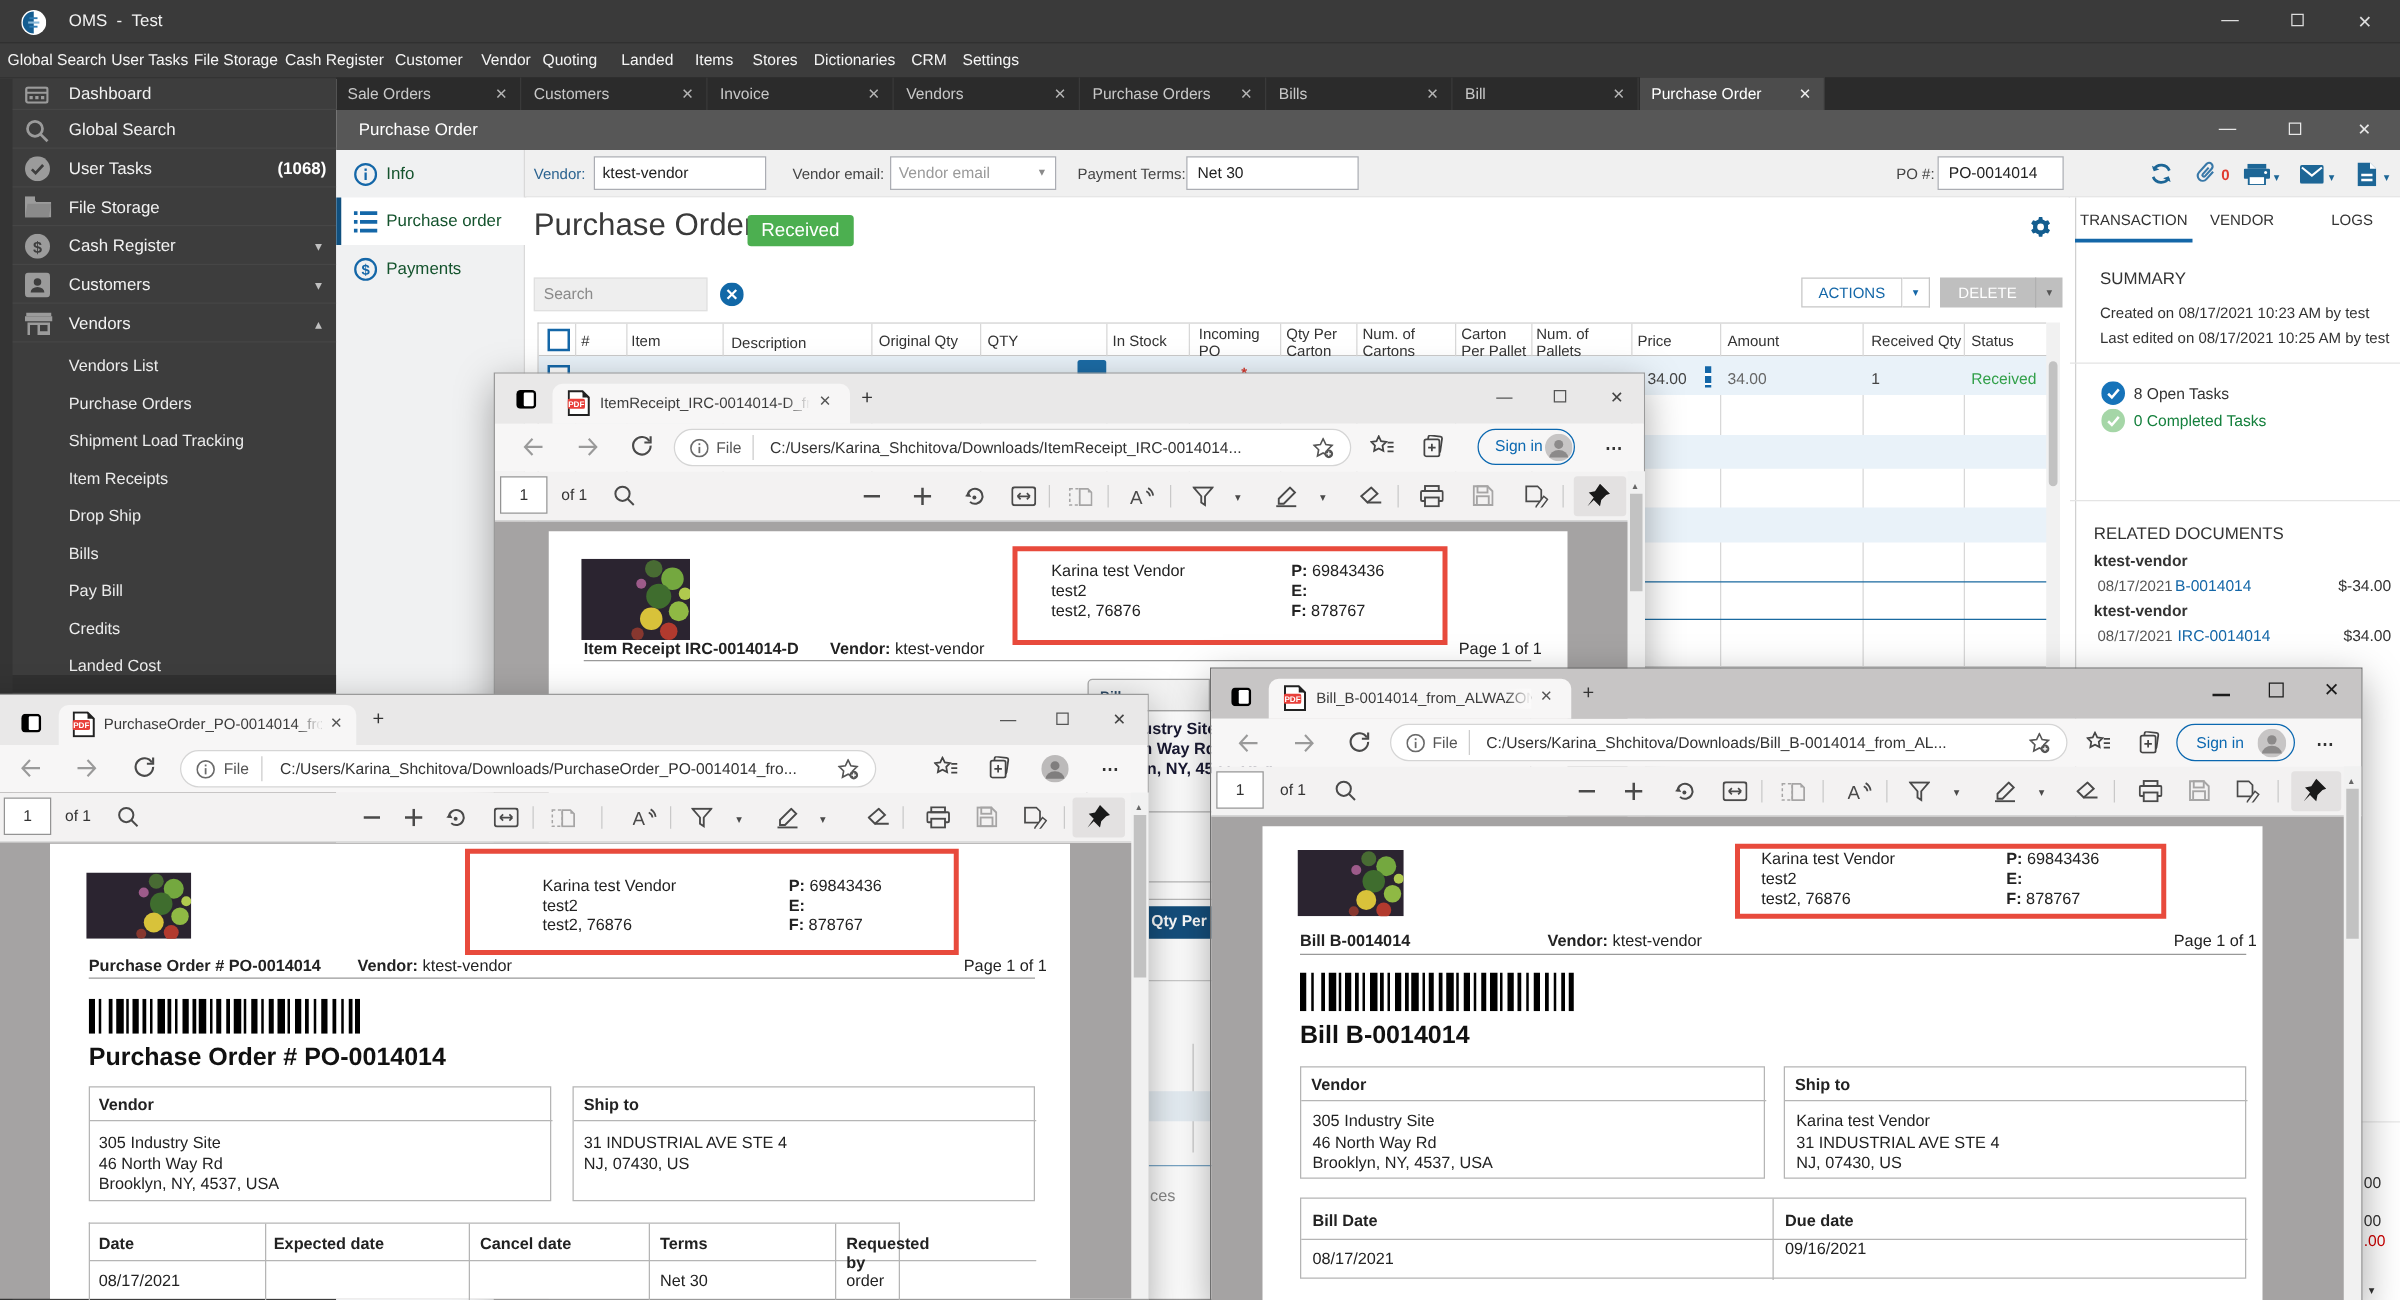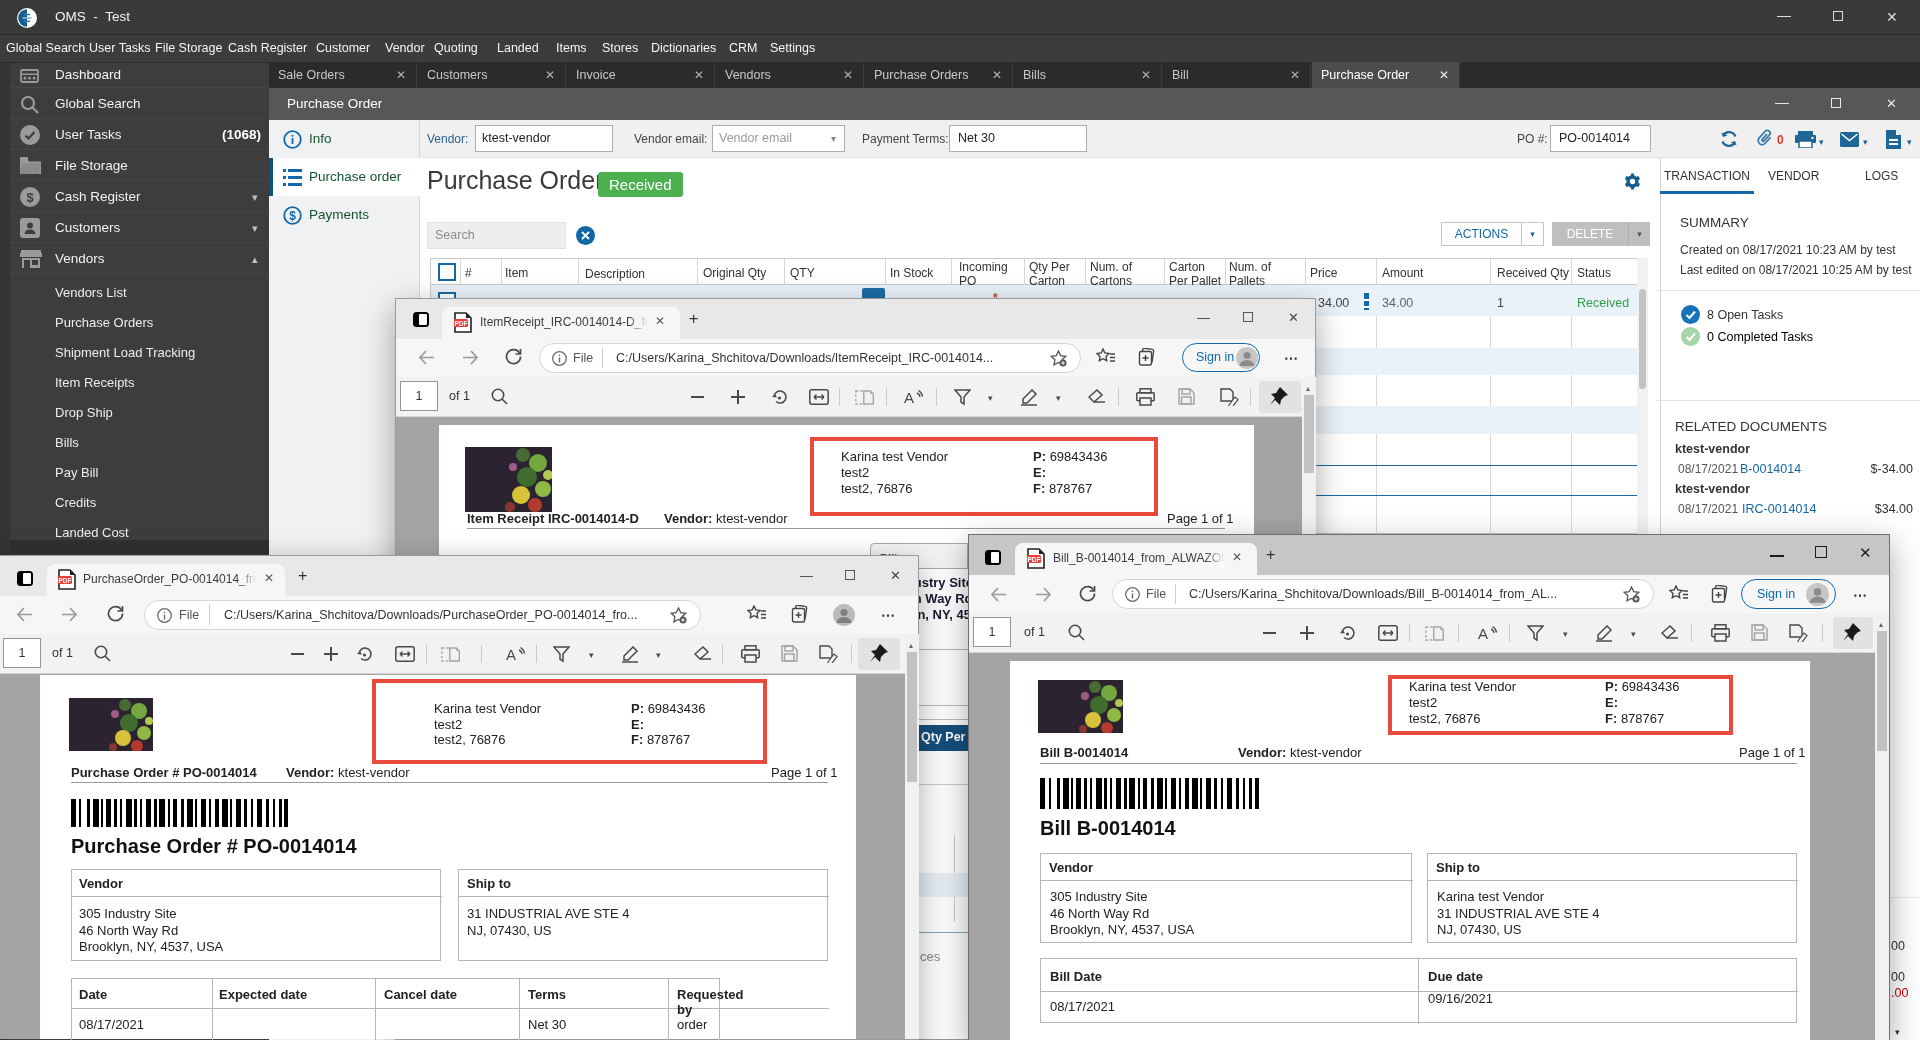--- a/index.html
+++ b/index.html
@@ -352,21 +352,21 @@
   <div class="abs" style="left:0;top:132px;width:264px;height:1px;background:#e4e4e4"></div>
   <svg class="abs" style="left:25px;top:147px" width="19" height="19" viewBox="0 0 19 19">
       <circle cx="9.5" cy="9.5" r="9.5" fill="#1673b9"></circle>
       <path d="M5.5 10 L8.5 13 L14 6.5" fill="none" stroke="#fff" stroke-width="2"></path>
     </svg>
   <div class="abs" style="left:51px;top:150px;font-size:12.5px;color:#333">8 Open Tasks</div>
   <svg class="abs" style="left:25px;top:169px" width="19" height="19" viewBox="0 0 19 19">
       <circle cx="9.5" cy="9.5" r="9.5" fill="#a5d6a7"></circle>
       <path d="M5.5 10 L8.5 13 L14 6.5" fill="none" stroke="#fff" stroke-width="2"></path>
     </svg>
-  <div class="abs" style="left:51px;top:172px;font-size:12.5px;color:#000000">0 Completed Tasks</div>
+  <div class="abs" style="left:51px;top:172px;font-size:12.5px;color:#15803d">0 Completed Tasks</div>
   <div class="abs" style="left:0;top:242px;width:264px;height:1px;background:#e4e4e4"></div>
   <div class="abs" style="left:19px;top:261px;font-size:13.5px;color:#333">RELATED DOCUMENTS</div>
   <div class="abs" style="left:19px;top:284px;font-size:12.5px;font-weight:bold;color:#333">ktest-vendor</div>
   <div class="abs" style="left:22px;top:304px;font-size:12px;color:#555">08/17/2021</div>
   <div class="abs" style="left:84px;top:304px;font-size:12.5px;color:#1467a8">B-0014014</div>
   <div class="abs" style="right:7px;top:304px;font-size:12.5px;color:#333">$-34.00</div>
   <div class="abs" style="left:19px;top:324px;font-size:12.5px;font-weight:bold;color:#333">ktest-vendor</div>
   <div class="abs" style="left:22px;top:344px;font-size:12px;color:#555">08/17/2021</div>
   <div class="abs" style="left:86px;top:344px;font-size:12.5px;color:#1467a8">IRC-0014014</div>
   <div class="abs" style="right:7px;top:344px;font-size:12.5px;color:#333">$34.00</div>

